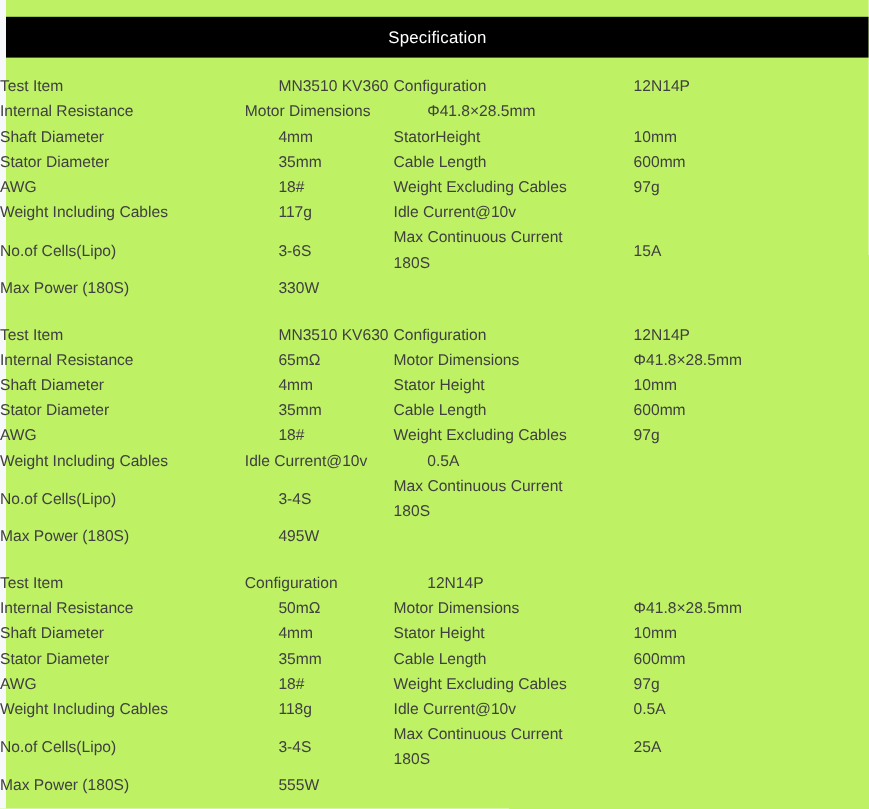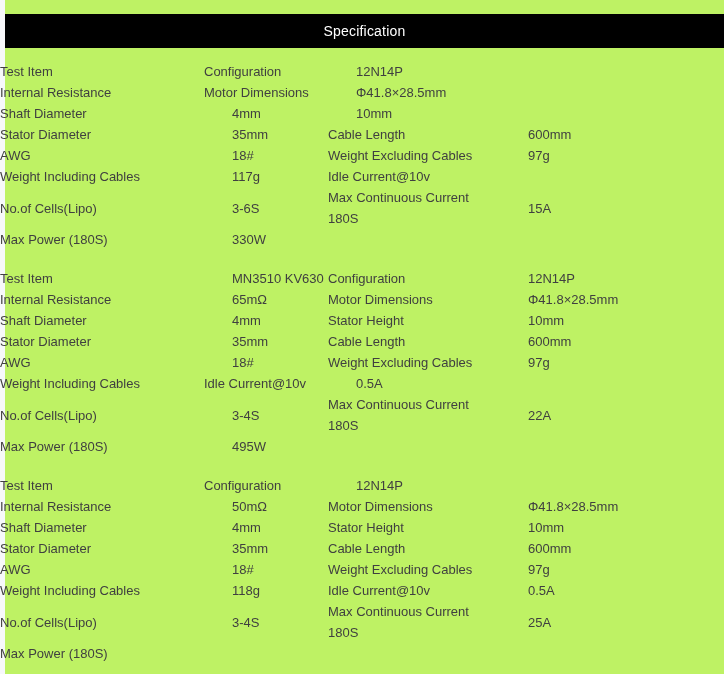--- a/index.html
+++ b/index.html
@@ -65,31 +65,33 @@
 
 <div class="page">
   <div class="left-strip"></div>
   <div class="header-bar">
     <span class="title">Specification</span>
   </div>
   <div class="sections" id="sections">
       <div class="section">
         <div class="row">
           <div class="cell label">Test Item</div>
+          <div class="cell value">MN3510 KV360</div>
           <div class="cell label">Configuration</div>
           <div class="cell value">12N14P</div>
         </div>
         <div class="row">
           <div class="cell label">Internal Resistance</div>
           <div class="cell label">Motor Dimensions</div>
           <div class="cell value">Φ41.8×28.5mm</div>
         </div>
         <div class="row">
           <div class="cell label">Shaft Diameter</div>
           <div class="cell value">4mm</div>
+          <div class="cell label">StatorHeight</div>
           <div class="cell value">10mm</div>
         </div>
         <div class="row">
           <div class="cell label">Stator Diameter</div>
           <div class="cell value">35mm</div>
           <div class="cell label">Cable Length</div>
           <div class="cell value">600mm</div>
         </div>
         <div class="row">
           <div class="cell label">AWG</div>
@@ -150,21 +152,20 @@
         <div class="row">
           <div class="cell label">Weight Including Cables</div>
           <div class="cell label">Idle Current@10v</div>
           <div class="cell value">0.5A</div>
         </div>
         <div class="row">
           <div class="cell label">No.of Cells(Lipo)</div>
           <div class="cell value">3-4S</div>
           <div class="cell label">Max Continuous Current
 180S</div>
-          <div class="cell value">22A</div>
         </div>
         <div class="row">
           <div class="cell label">Max Power (180S)</div>
           <div class="cell value">495W</div>
           <div class="cell label"></div>
           <div class="cell value"></div>
         </div>
       </div>
       <div class="section">
         <div class="row">
@@ -204,18 +205,19 @@
         </div>
         <div class="row">
           <div class="cell label">No.of Cells(Lipo)</div>
           <div class="cell value">3-4S</div>
           <div class="cell label">Max Continuous Current
 180S</div>
           <div class="cell value">25A</div>
         </div>
         <div class="row">
           <div class="cell label">Max Power (180S)</div>
+          <div class="cell value">555W</div>
           <div class="cell label"></div>
           <div class="cell value"></div>
         </div>
       </div>
     </div>
 </div>
 
 </body></html>

